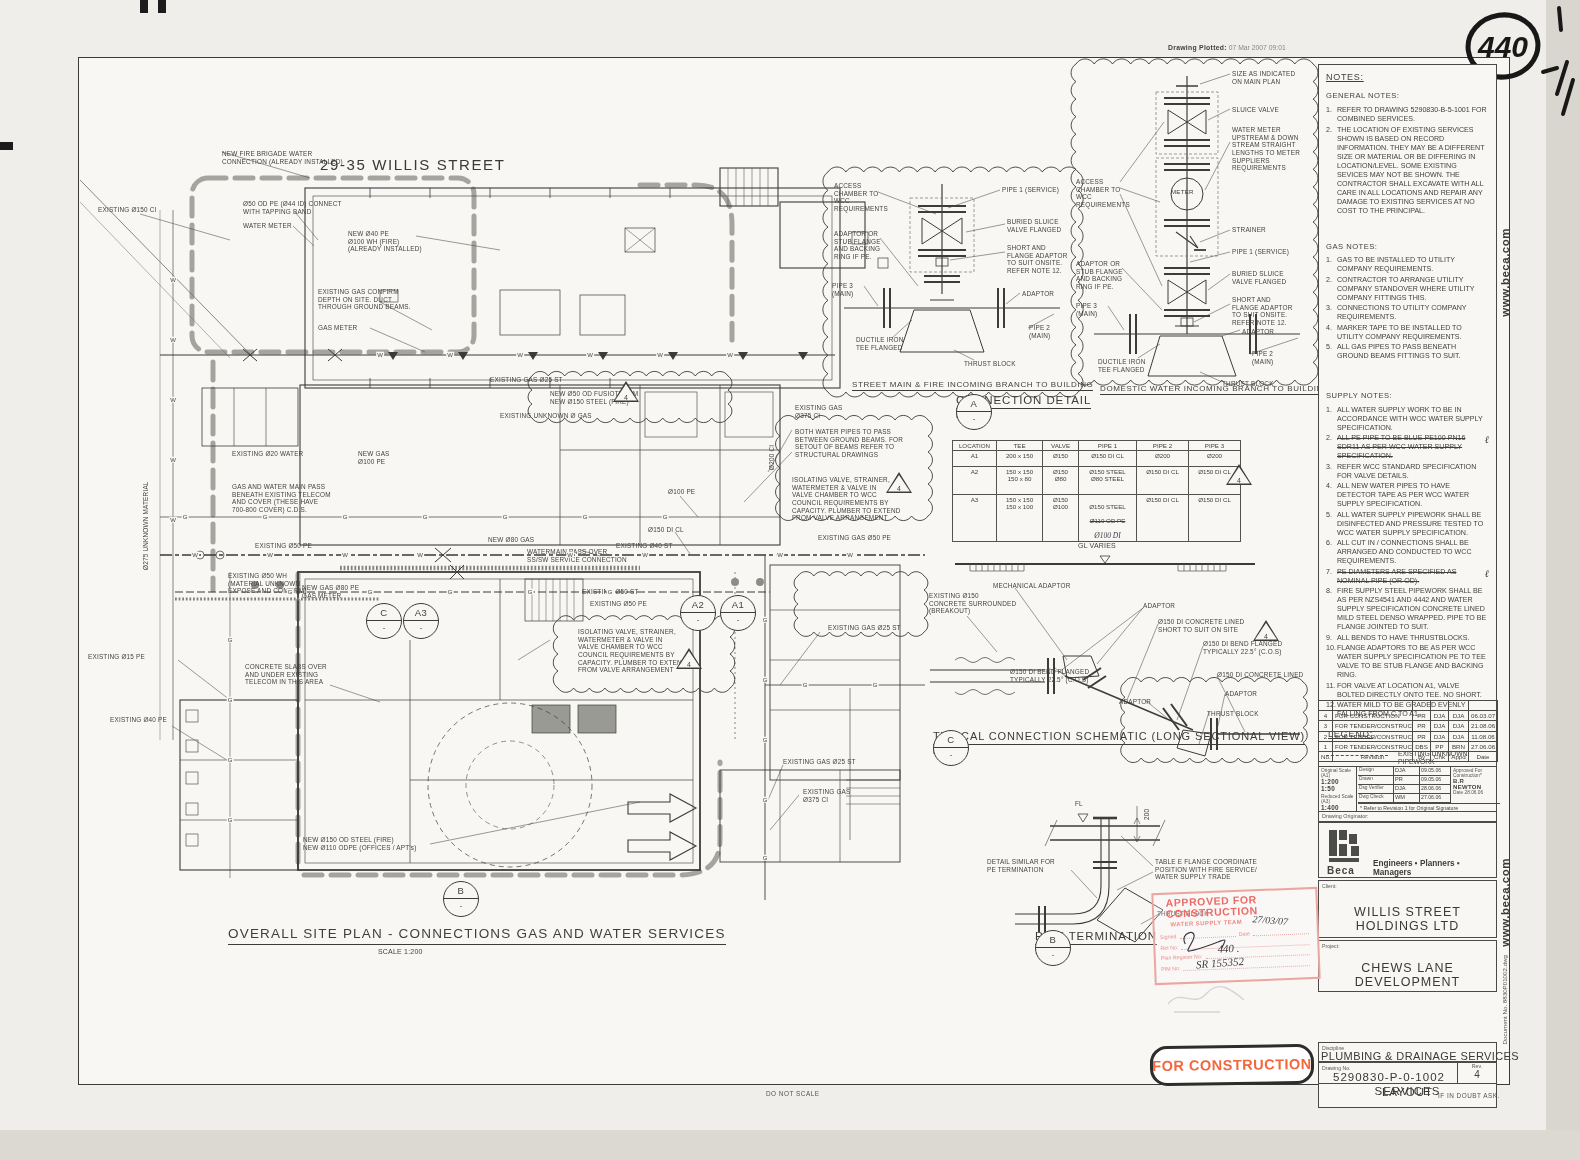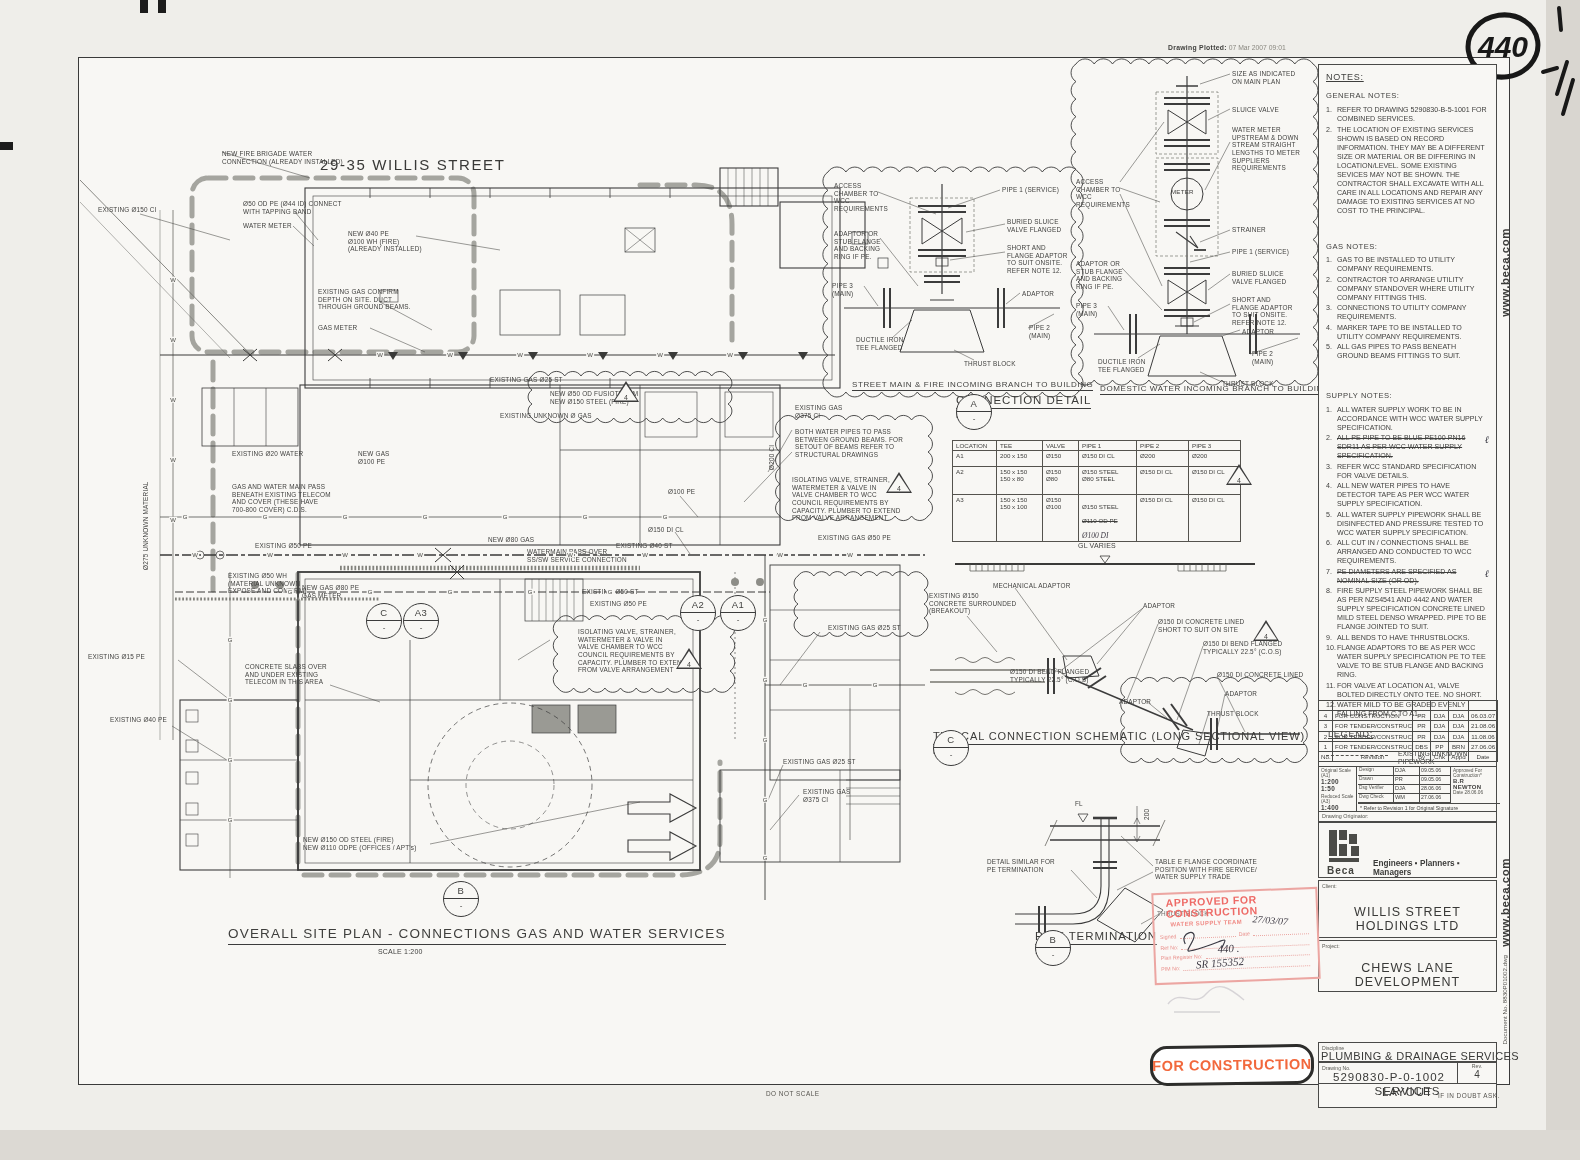--- a/index.html
+++ b/index.html
@@ -587,21 +587,21 @@
     </tr>
     </tbody>
   </table>
   <div class="tri" style="left:288px;top:72px;">
       <div class="t-out"></div>
       <div class="t-in"></div>
       <b>4</b>
     </div>
 </div>
 <style>
-  .ct{border:1px solid #55534e;font-size:6.2px;font-weight:normal;text-align:left;padding:1px 3px;vertical-align:top;white-space:pre-line;color:#3f3f3d;}
+  .ct{border:1px solid #55534e;font-size:6.2px;font-weight:normal;text-align:center;padding:1px 3px;vertical-align:top;white-space:pre-line;color:#3f3f3d;}
 </style>
 
 <div class="det" style="left:950px;top:538px;width:310px;height:40px;">
   <svg width="310" height="40" viewBox="0 0 310 40">
     <path d="M5 26 H305" stroke="#3a3a38" stroke-width="2" fill="none"></path>
     <g stroke="#55534e" stroke-width=".7" fill="none">
       <path d="M20 26 V33 M26 26 V33 M32 26 V33 M38 26 V33 M44 26 V33 M50 26 V33 M56 26 V33 M62 26 V33 M68 26 V33 M74 26 V33 M20 33 H74"></path>
       <path d="M228 26 V33 M234 26 V33 M240 26 V33 M246 26 V33 M252 26 V33 M258 26 V33 M264 26 V33 M270 26 V33 M276 26 V33 M228 33 H276"></path>
     </g>
     <path d="M150 18 l5 7 l5 -7 z" fill="none" stroke="#3a3a38" stroke-width=".8"></path>
@@ -770,21 +770,21 @@
       <div class="note-item">
         <span class="num">5.</span>
         <span class="txt">ALL WATER SUPPLY PIPEWORK SHALL BE DISINFECTED AND PRESSURE TESTED TO WCC WATER SUPPLY SPECIFICATION.</span>
       </div>
       <div class="note-item">
         <span class="num">6.</span>
         <span class="txt">ALL CUT IN / CONNECTIONS SHALL BE ARRANGED AND CONDUCTED TO WCC REQUIREMENTS.</span>
       </div>
       <div class="note-item struck">
         <span class="num">7.</span>
-        <span class="txt">PE DIAMETERS ARE SPECIFIED AS NOMINAL SIZE (OR OD).</span>
+        <span class="txt">PE DIAMETERS ARE SPECIFIED AS NOMINAL PIPE (OR OD).</span>
         <span class="hand-mark">ℓ</span>
       </div>
       <div class="note-item">
         <span class="num">8.</span>
         <span class="txt">FIRE SUPPLY STEEL PIPEWORK SHALL BE AS PER NZS4541 AND 4442 AND WATER SUPPLY SPECIFICATION CONCRETE LINED MILD STEEL DENSO WRAPPED. PIPE TO BE FLANGE JOINTED TO SUIT.</span>
       </div>
       <div class="note-item">
         <span class="num">9.</span>
         <span class="txt">ALL BENDS TO HAVE THRUSTBLOCKS.</span>
       </div>

